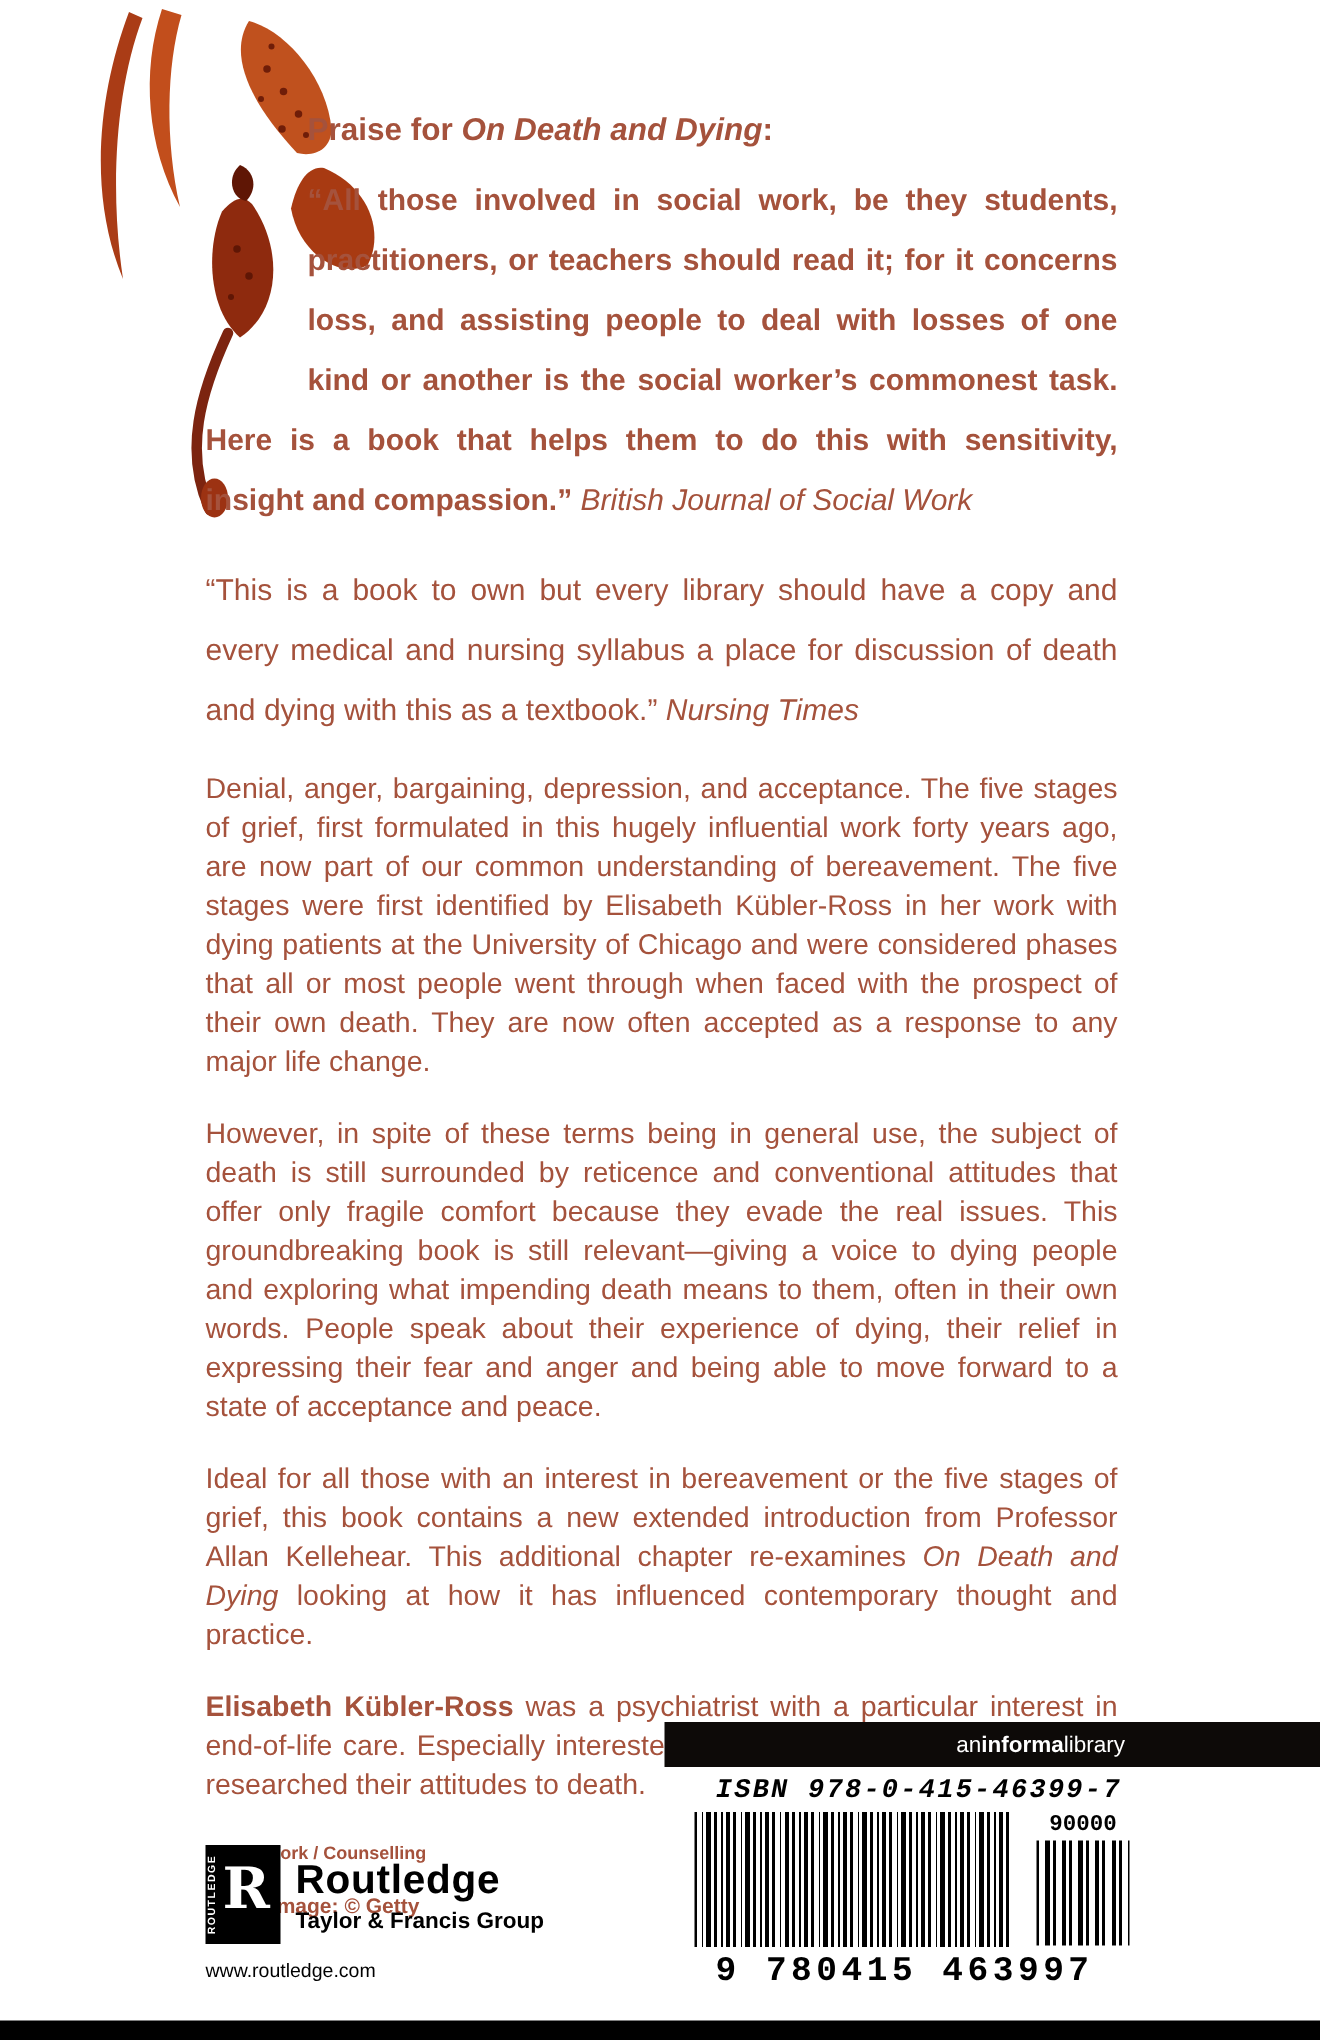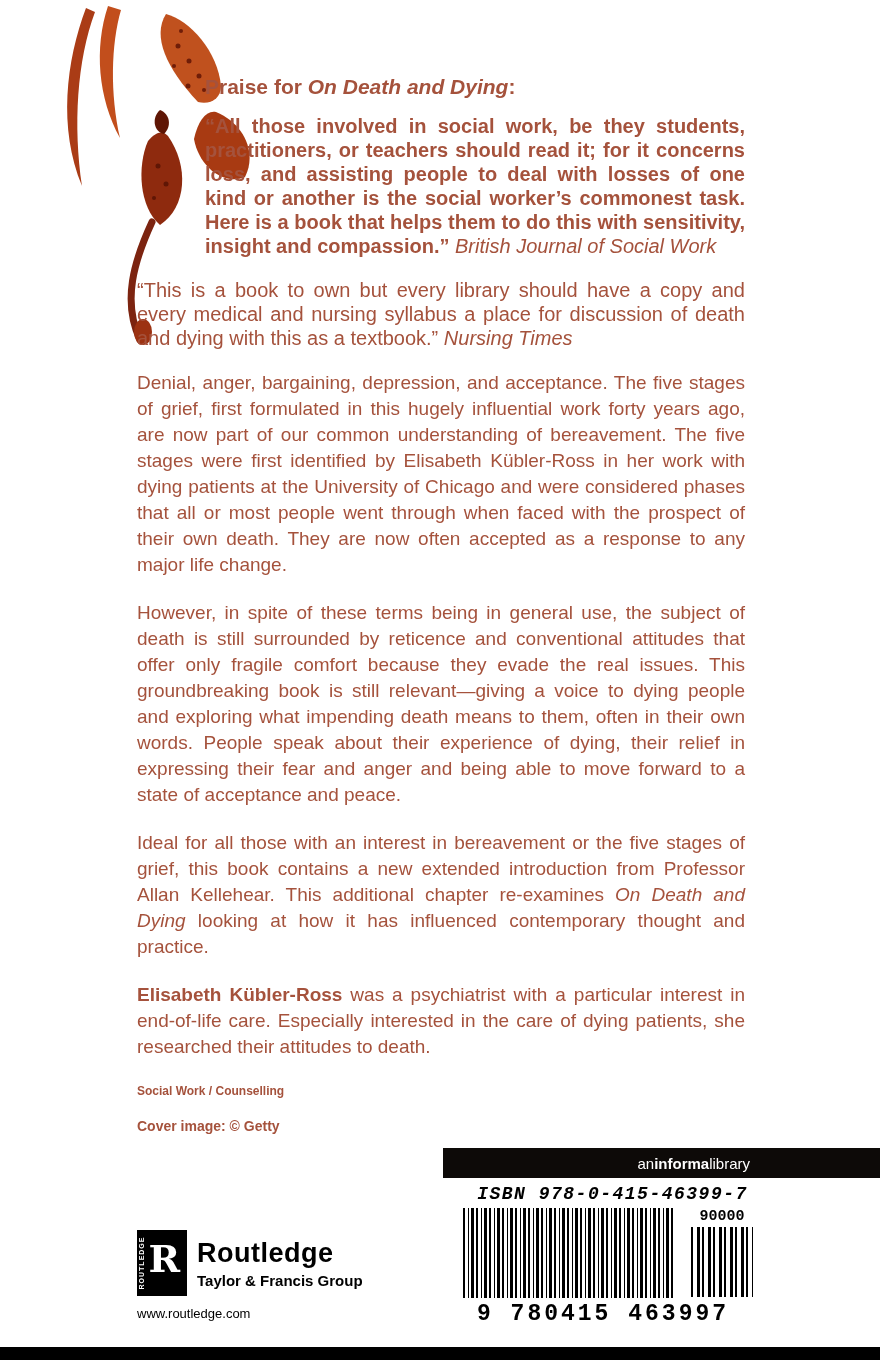--- a/index.html
+++ b/index.html
@@ -33,21 +33,21 @@
   .flower-spacer { float:left; width:68px; height:172px; }
 
   .heading {
     font-size:21px; font-weight:bold;
     line-height:30px;
     margin-bottom:12px;
   }
   .heading .book-title { font-style:italic; }
 
   .quote {
-    font-size:20px; line-height:24px;
+    font-size:20px; line-height:40px;
     text-align:justify;
     margin-bottom:20px;
   }
   .quote.q1 { font-weight:bold; }
   .quote-source { font-style:italic; font-weight:normal; }
 
   .body-para {
     font-size:19px; line-height:26px;
     text-align:justify;
     margin-bottom:22px;

